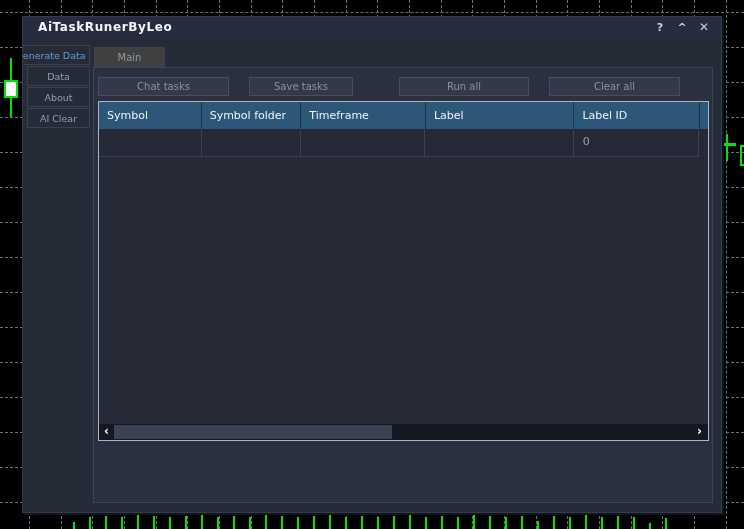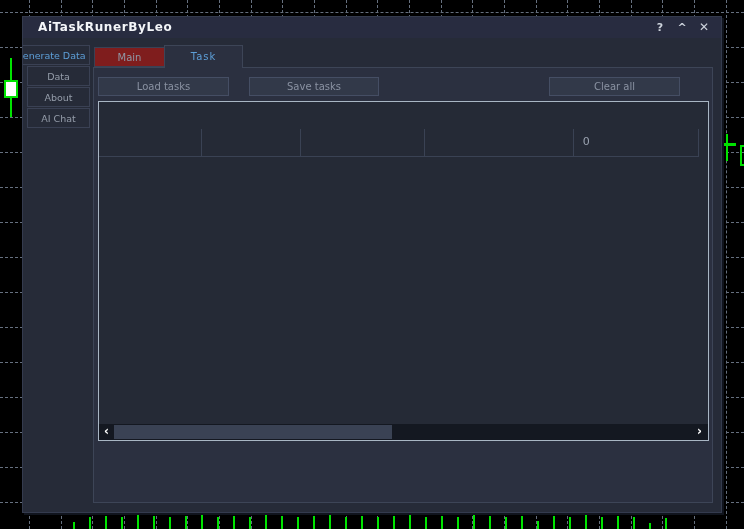--- a/index.html
+++ b/index.html
@@ -28,21 +28,21 @@
   
   .side-item { position:absolute; width:63px; height:20px; border:1px solid #3a4154;
                color:#959daa; font-size:9.5px; text-align:center; line-height:19px;
                background:#262b38; white-space:nowrap; }
   .side-item.active { color:#5d9fd8; overflow:visible; }
 
   
   .tab-panel { position:absolute; left:70px; top:50px; width:620px; height:436px;
                background:#2b3040; border:1px solid #3d4557; }
   .tab { position:absolute; font-size:10px; text-align:center; }
-  .tab.inactive { left:71px; top:30px; width:71px; height:20px; background:#7f1d1d;
+  .tab.inactive { left:71px; top:30px; width:71px; height:20px; background:#404040;
                   border:1px solid #3a4154; color:#8f97a5; line-height:19px; }
   .tab.active { left:141px; top:28px; width:79px; height:23px; background:#2b3040;
                 border:1px solid #3d4557; border-bottom:none; color:#5d9fd8;
                 line-height:22px; letter-spacing:1px; z-index:3; }
 
   
   .tool-btn { position:absolute; top:60px; height:19px; background:#323949; border:1px solid #454e64;
               color:#8a92a2; font-size:10px; text-align:center; line-height:17px; z-index:2; }
 
   
@@ -158,32 +158,40 @@
     <div class="titlebar">
       <span class="title">AiTaskRunerByLeo</span>
       <span class="win-btn help">?</span>
       <span class="win-btn collapse">^</span>
       <span class="win-btn close">✕</span>
     </div>
 
     <div class="side-item active" style="left:-12px; top:28px; width:79px;">Generate Data</div>
     <div class="side-item" style="left:4px; top:49px;">Data</div>
     <div class="side-item" style="left:4px; top:70px;">About</div>
-    <div class="side-item" style="left:4px; top:91px;">AI Chat</div>
+    <div class="side-item" style="left:4px; top:91px;">AI Clear</div>
 
     <div class="tab inactive">Main</div>
-    <div class="tab active">Task</div>
 
     <div class="tab-panel"></div>
 
-    <div class="tool-btn" style="left:75px; width:131px;">Load tasks</div>
-    <div class="tool-btn" style="left:226px; width:130px;">Save tasks</div>
+    <div class="tool-btn" style="left:75px; width:131px;">Chat tasks</div>
+    <div class="tool-btn" style="left:226px; width:104px;">Save tasks</div>
+    <div class="tool-btn" style="left:376px; width:130px;">Run all</div>
     <div class="tool-btn" style="left:526px; width:131px;">Clear all</div>
 
     <div class="task-table">
+      <div class="thead">
+        <div class="th c0">Symbol</div>
+        <div class="th c1">Symbol folder</div>
+        <div class="th c2">Timeframe</div>
+        <div class="th c3">Label</div>
+        <div class="th c4">Label ID</div>
+        <div class="th cfill"></div>
+      </div>
       <div class="trow">
         <div class="td c0"></div>
         <div class="td c1"></div>
         <div class="td c2"></div>
         <div class="td c3"></div>
         <div class="td c4">0</div>
         <div class="td cfill" style="border-bottom:none;"></div>
       </div>
       <div class="hscroll">
         <div class="hs-arrow left">‹</div>

